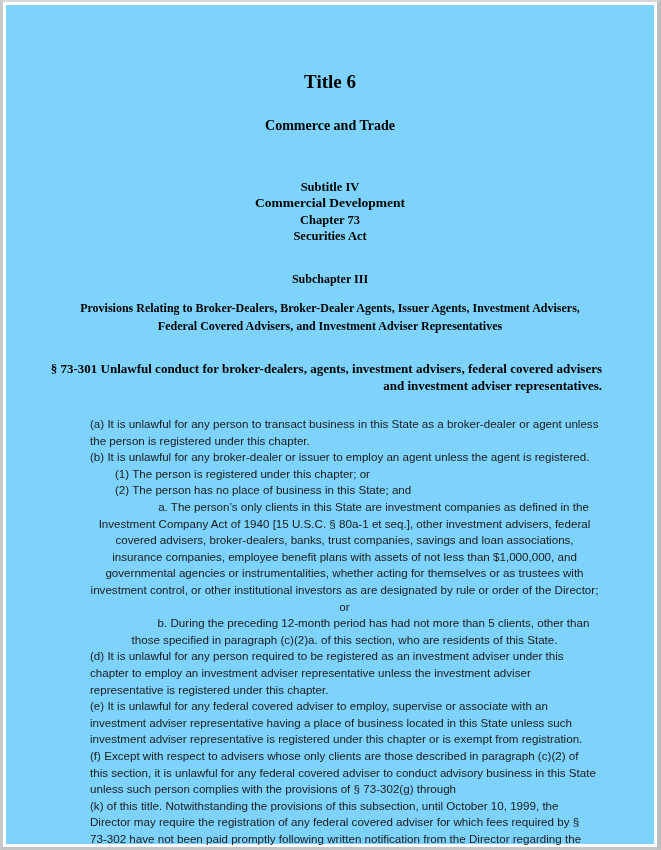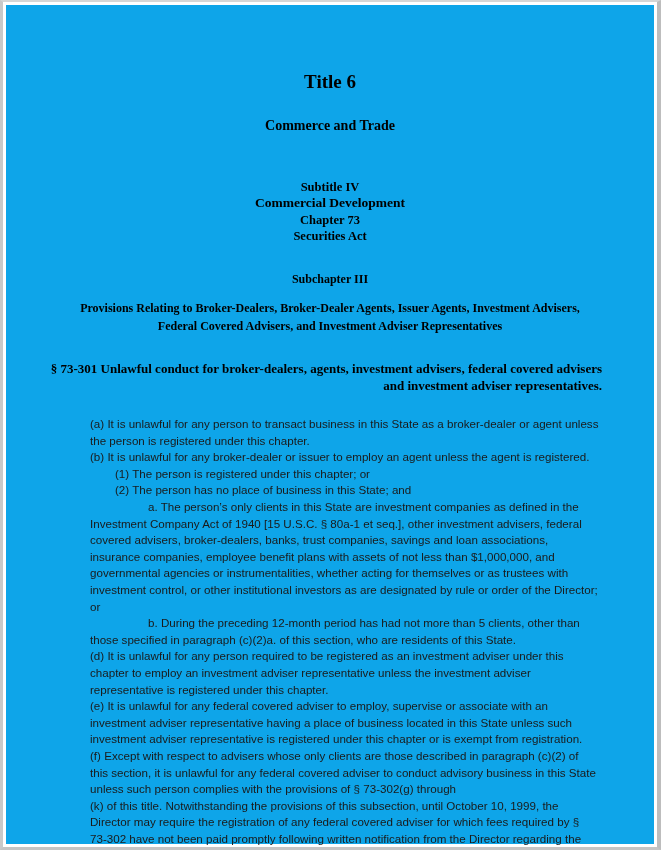--- a/index.html
+++ b/index.html
@@ -25,21 +25,21 @@
     border-top: 2px solid #d6d6d6;
     border-right: 4px solid #bdbdbd;
     border-bottom: 3px solid #c4c4c4;
   }
   #page-sheet {
     position: absolute;
     left: 3px;
     top: 3px;
     right: 3px;
     bottom: 3px;
-    background: #0ea5e9;
+    background: #7dd3fc;
   }
 
   .doc-body {
     position: absolute;
     left: 0;
     top: 0;
     width: 100%;
     padding: 0;
   }
 
@@ -108,20 +108,21 @@
   .para {
     margin: 0;
     padding: 0;
   }
   .lvl1 {
     margin-left: 25px;
   }
   .lvl2 {
     margin-left: 0;
     text-indent: 58px;
+    text-align: center;
   }
 </style>
 </head>
 <body>
 
 <div id="page-frame">
   <div id="page-sheet">
     <div class="doc-body">
 
       <div class="serif title-main">Title 6</div>

